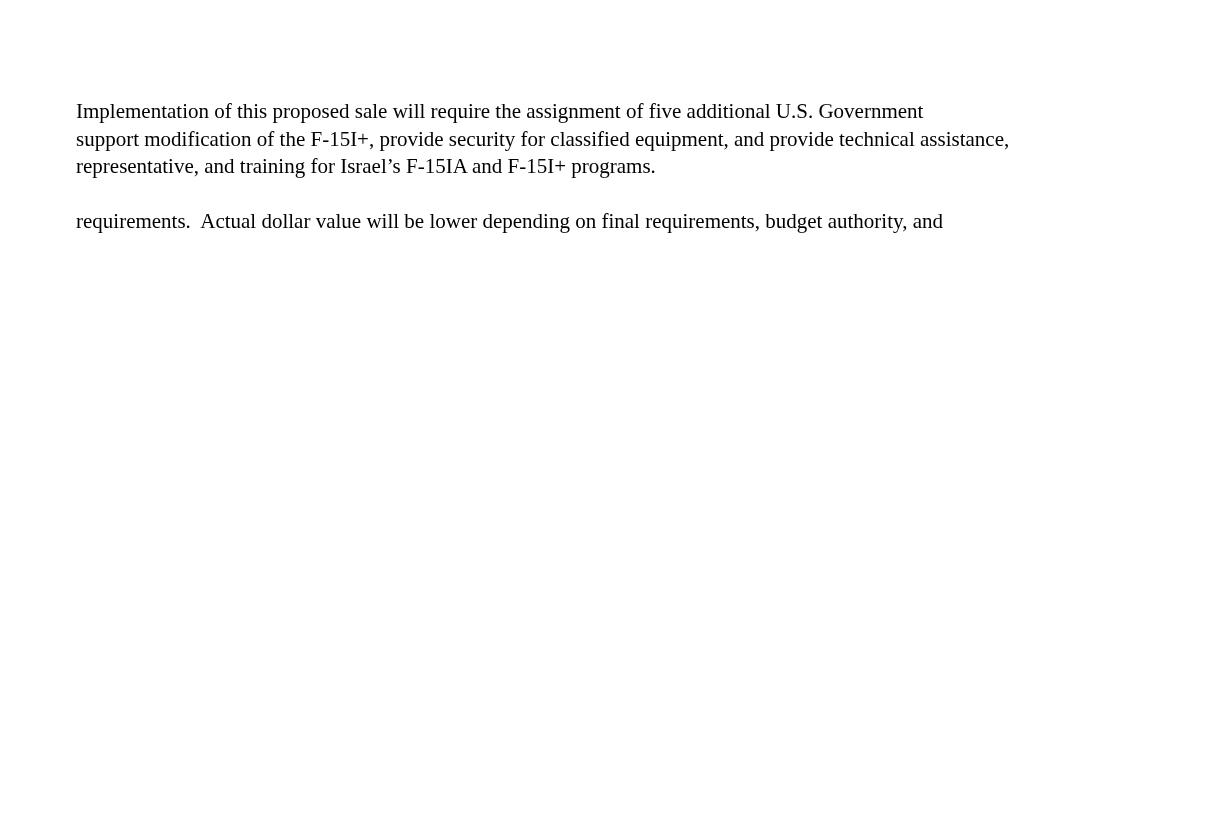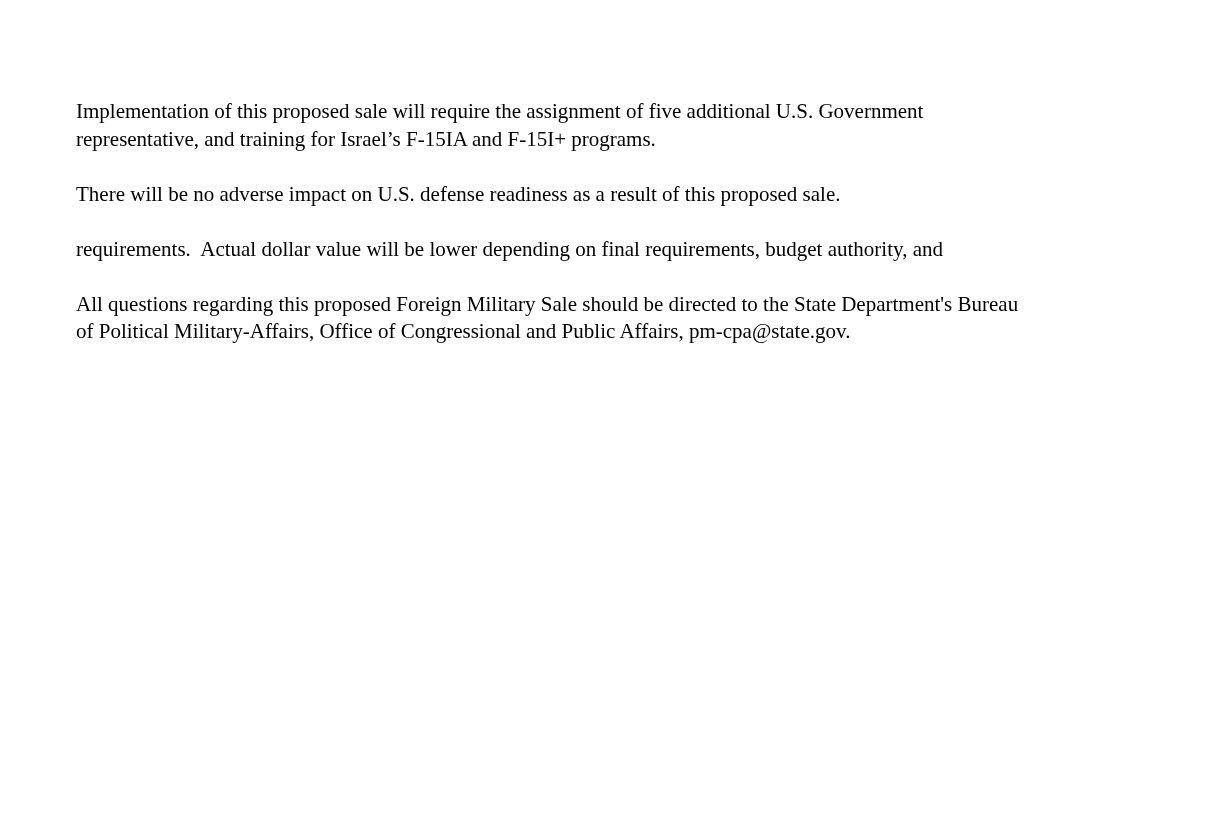--- a/index.html
+++ b/index.html
@@ -34,29 +34,23 @@
     white-space: pre; 
   }
 </style>
 </head>
 <body>
 
 <div class="doc-page">
 
   <div class="paragraph">
     <div class="doc-line">Implementation of this proposed sale will require the assignment of five additional U.S. Government</div>
+    <div class="doc-line">support modification of the F-15I+, provide security for classified equipment, and provide technical assistance,</div>
     <div class="doc-line">representative, and training for Israel’s F-15IA and F-15I+ programs.</div>
   </div>
 
-  <div class="paragraph">
-    <div class="doc-line">There will be no adverse impact on U.S. defense readiness as a result of this proposed sale.</div>
-  </div>
 
   <div class="paragraph">
     <div class="doc-line">requirements.  Actual dollar value will be lower depending on final requirements, budget authority, and</div>
   </div>
 
-  <div class="paragraph">
-    <div class="doc-line">All questions regarding this proposed Foreign Military Sale should be directed to the State Department's Bureau</div>
-    <div class="doc-line">of Political Military-Affairs, Office of Congressional and Public Affairs, pm-cpa@state.gov.</div>
-  </div>
 
 </div>
 
 </body></html>

